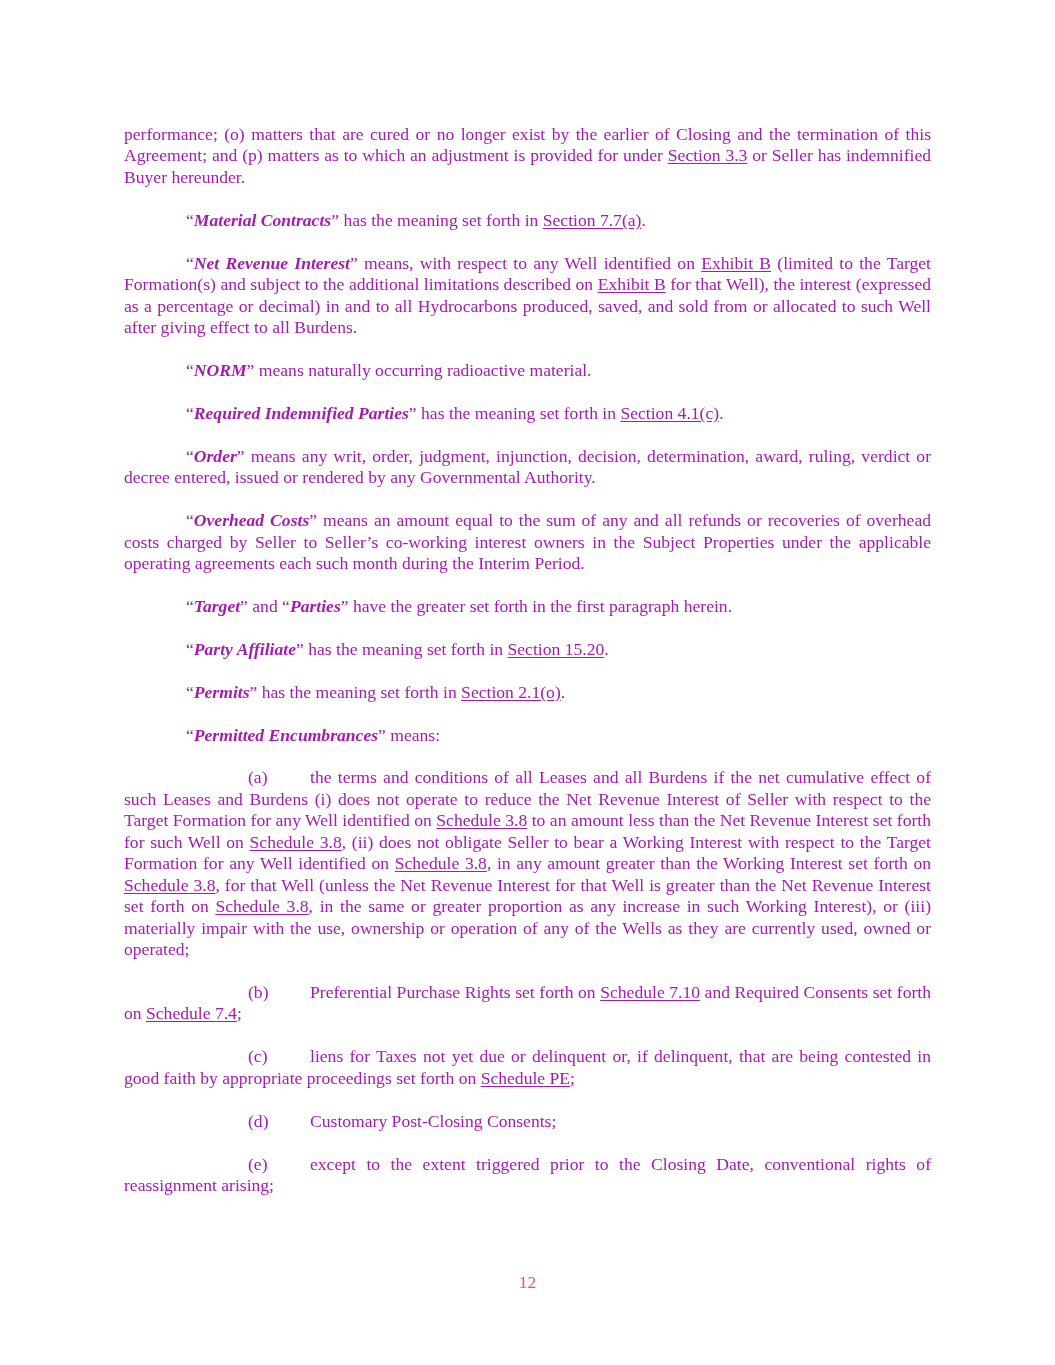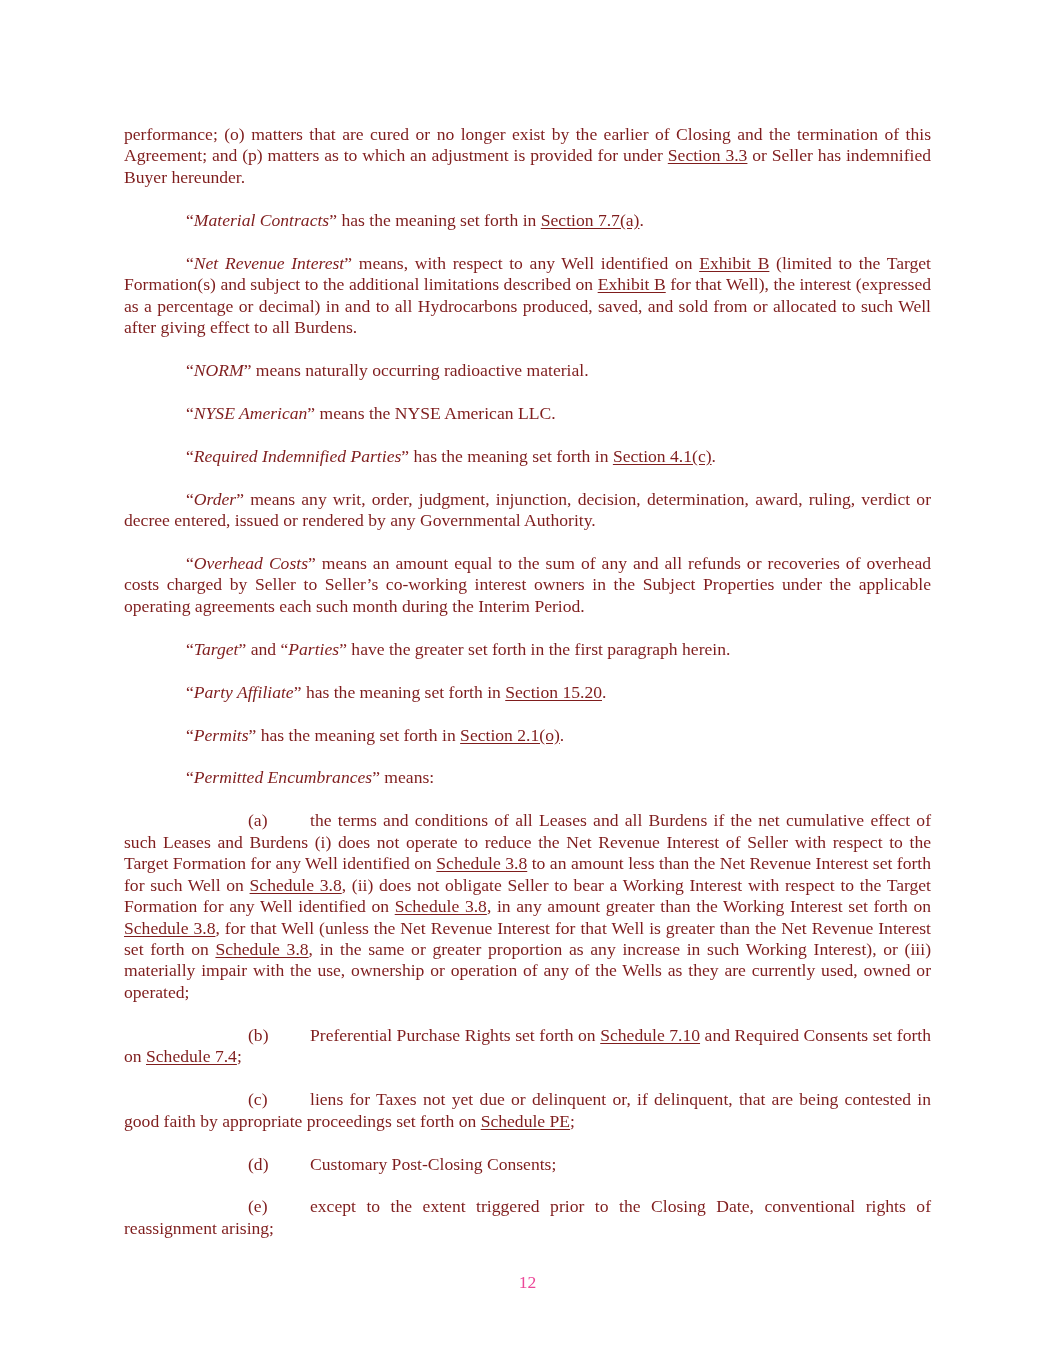--- a/index.html
+++ b/index.html
@@ -1,42 +1,41 @@
 <!DOCTYPE html>
 <html><head>
 <meta charset="utf-8">
 <style>
   html, body { margin: 0; padding: 0; background: #ffffff; }
   body { width: 1055px; height: 1365px; position: relative; overflow: hidden; }
   .page {
     position: absolute; left: 124px; top: 124px; width: 807px;
     font-family: "Liberation Serif", serif; font-size: 17.6px; line-height: 21.45px;
-    color: #7f1d1d;
+    color: #a21caf;
   }
   p { margin: 0 0 21.45px 0; text-align: justify; }
   p.def { text-indent: 62px; }
   p.first { text-indent: 0; }
   p.item { text-indent: 124px; }
-  .term { font-weight: normal; font-style: italic; }
+  .term { font-weight: bold; font-style: italic; }
   .ref { text-decoration: underline; text-underline-offset: 2px; }
   .label { display: inline-block; text-indent: 0; width: 62px; }
   .pageno {
     position: absolute; top: 1272px; left: 0; width: 1055px; text-align: center;
     font-family: "Liberation Serif", serif; font-size: 17.6px; color: #ec4899;
   }
 </style>
 </head>
 <body>
 
 <div class="page" id="body">
     <p class="first"><span>performance; (o) matters that are cured or no longer exist by the earlier of Closing and the termination of this Agreement; and (p) matters as to which an adjustment is provided for under </span><span class="ref">Section 3.3</span><span> or Seller has indemnified Buyer hereunder.</span></p>
     <p class="def"><span>“</span><span class="term">Material Contracts</span><span>” has the meaning set forth in </span><span class="ref">Section 7.7(a)</span><span>.</span></p>
     <p class="def"><span>“</span><span class="term">Net Revenue Interest</span><span>” means, with respect to any Well identified on </span><span class="ref">Exhibit B</span><span> (limited to the Target Formation(s) and subject to the additional limitations described on </span><span class="ref">Exhibit B</span><span> for that Well), the interest (expressed as a percentage or decimal) in and to all Hydrocarbons produced, saved, and sold from or allocated to such Well after giving effect to all Burdens.</span></p>
     <p class="def"><span>“</span><span class="term">NORM</span><span>” means naturally occurring radioactive material.</span></p>
-    <p class="def"><span>“</span><span class="term">NYSE American</span><span>” means the NYSE American LLC.</span></p>
     <p class="def"><span>“</span><span class="term">Required Indemnified Parties</span><span>” has the meaning set forth in </span><span class="ref">Section 4.1(c)</span><span>.</span></p>
     <p class="def"><span>“</span><span class="term">Order</span><span>” means any writ, order, judgment, injunction, decision, determination, award, ruling, verdict or decree entered, issued or rendered by any Governmental Authority.</span></p>
     <p class="def"><span>“</span><span class="term">Overhead Costs</span><span>” means an amount equal to the sum of any and all refunds or recoveries of overhead costs charged by Seller to Seller’s co-working interest owners in the Subject Properties under the applicable operating agreements each such month during the Interim Period.</span></p>
     <p class="def"><span>“</span><span class="term">Target</span><span>” and “</span><span class="term">Parties</span><span>” have the greater set forth in the first paragraph herein.</span></p>
     <p class="def"><span>“</span><span class="term">Party Affiliate</span><span>” has the meaning set forth in </span><span class="ref">Section 15.20</span><span>.</span></p>
     <p class="def"><span>“</span><span class="term">Permits</span><span>” has the meaning set forth in </span><span class="ref">Section 2.1(o)</span><span>.</span></p>
     <p class="def"><span>“</span><span class="term">Permitted Encumbrances</span><span>” means:</span></p>
     <p class="item"><span class="label">(a)</span><span>the terms and conditions of all Leases and all Burdens if the net cumulative effect of such Leases and Burdens (i) does not operate to reduce the Net Revenue Interest of Seller with respect to the Target Formation for any Well identified on </span><span class="ref">Schedule 3.8</span><span> to an amount less than the Net Revenue Interest set forth for such Well on </span><span class="ref">Schedule 3.8</span><span>, (ii) does not obligate Seller to bear a Working Interest with respect to the Target Formation for any Well identified on </span><span class="ref">Schedule 3.8</span><span>, in any amount greater than the Working Interest set forth on </span><span class="ref">Schedule 3.8</span><span>, for that Well (unless the Net Revenue Interest for that Well is greater than the Net Revenue Interest set forth on </span><span class="ref">Schedule 3.8</span><span>, in the same or greater proportion as any increase in such Working Interest), or (iii) materially impair with the use, ownership or operation of any of the Wells as they are currently used, owned or operated;</span></p>
     <p class="item"><span class="label">(b)</span><span>Preferential Purchase Rights set forth on </span><span class="ref">Schedule 7.10</span><span> and Required Consents set forth on </span><span class="ref">Schedule 7.4</span><span>;</span></p>
     <p class="item"><span class="label">(c)</span><span>liens for Taxes not yet due or delinquent or, if delinquent, that are being contested in good faith by appropriate proceedings set forth on </span><span class="ref">Schedule PE</span><span>;</span></p>

